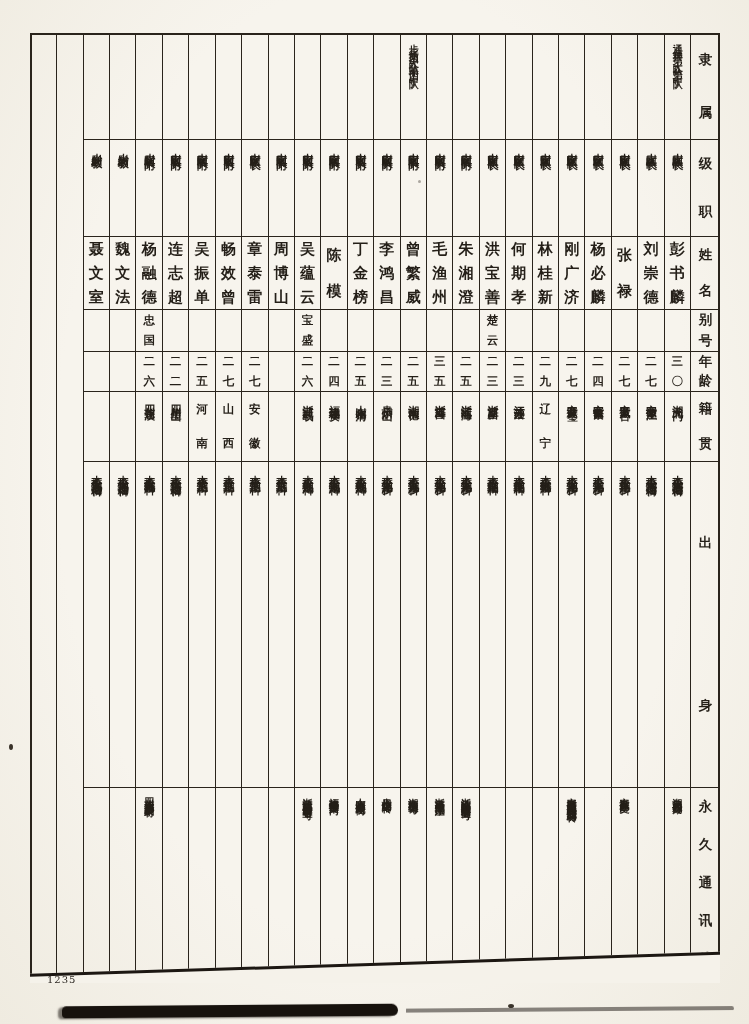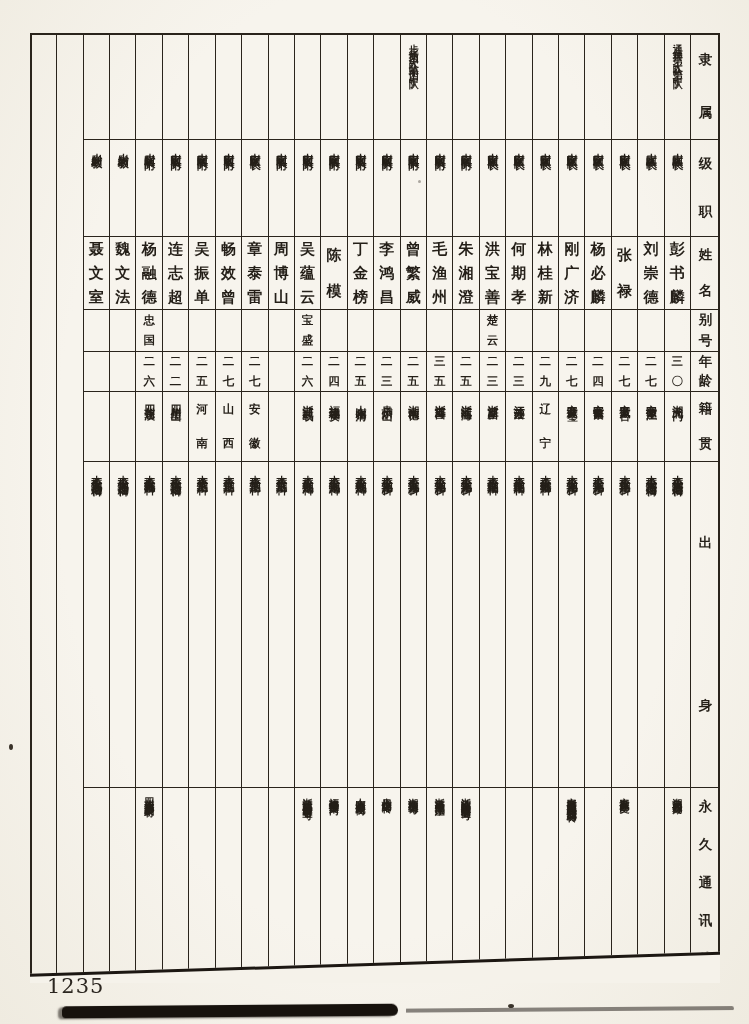--- a/index.html
+++ b/index.html
@@ -47,21 +47,21 @@
   .outer-top   { position:absolute; left:0; top:0; width:690px; height:2.4px; background:var(--line); z-index:4; }
   .outer-left  { position:absolute; left:0; top:0; width:2px; height:945px; background:var(--line); z-index:4; }
   .outer-right { position:absolute; right:0; top:0; width:2.2px; height:922px; background:var(--line); z-index:4; }
   .bottom-cover {
     position:absolute; left:-6px; top:941px; width:712px; height:100px;
     background:var(--paper); border-top:3.4px solid #1c1712;
     transform:rotate(-1.83deg); transform-origin:0 0; z-index:5;
   }
   .page-number {
     position:absolute; left:47px; top:974px; z-index:10;
-    font-family:"DejaVu Serif", serif; font-size:21px; letter-spacing:1px; color:#2b2username:#2b2620; color:#2b2620;
+    font-family:"DejaVu Serif", serif; font-size:10px; letter-spacing:1px; color:#2b2username:#2b2620; color:#2b2620;
   }
   .ink-smudge {
     position:absolute; left:62px; top:1005px; width:336px; height:12px;
     background:#17120d; border-radius:5px 7px 6px 4px;
     transform:rotate(-0.45deg); filter:blur(0.5px); z-index:9;
     box-shadow: -4px 1px 2px rgba(23,18,13,0.55), 340px 1px 0 -4px rgba(23,18,13,0.5);
   }
   .speck { position:absolute; background:#3a332a; border-radius:50%; z-index:9; }
   .speck.s1 { left:508px; top:1004px; width:6px; height:4px; }
   .speck.s2 { left:9px;  top:744px; width:4px; height:6px; }

